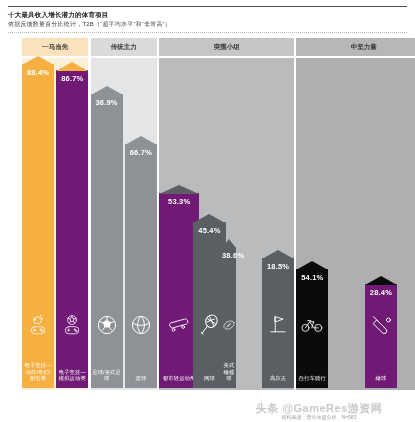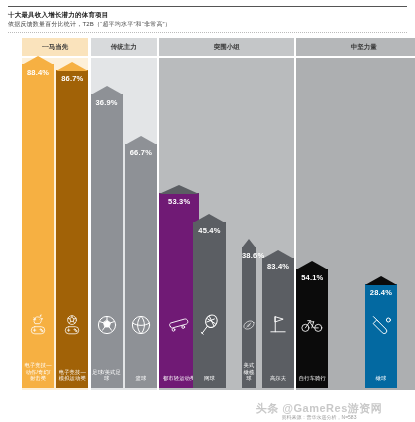--- a/index.html
+++ b/index.html
@@ -196,21 +196,21 @@
       <path d="M7.2 5.6 L5.0 4.6 M7.4 6.8 L4.8 6.6"></path>
       <circle cx="11.6" cy="6.6" r="0.45" fill="#fff" stroke="none"></circle>
       <rect x="2.0" y="15.0" width="16" height="8.4" rx="4.2"></rect>
       <path d="M6.0 17.6 L6.0 20.6 M4.5 19.1 L7.5 19.1"></path>
       <circle cx="13.2" cy="18.3" r="0.8"></circle>
       <circle cx="14.9" cy="20.1" r="0.8"></circle>
     </svg>
       </div>
       <div class="bar-label">电子竞技—动作/奇幻/射击类</div>
     </div>
-    <div class="bar light" style="left: 56.2909px; width: 32.0909px; top: 32.2308px; height: 317.769px; background: #a16207;">
+    <div class="bar light" style="left: 56.2909px; width: 32.0909px; top: 32.2308px; height: 317.769px; background: #701a75;">
       <div class="bar-arrow">
         <svg viewBox="0 0 100 100" preserveAspectRatio="none">
           <polygon points="50,0 100,100 0,100" fill="#F6B042"></polygon>
         </svg>
       </div>
       <div class="bar-value">86.7%</div>
       <div class="bar-icon">
         <svg width="22" height="22" viewBox="0 0 20 26" fill="none" stroke="#fff" stroke-width="0.9" stroke-linecap="round" stroke-linejoin="round">
       <circle cx="10" cy="7.2" r="5.2"></circle>
       <path d="M10 4.0 L12.4 5.8 L11.5 8.7 L8.5 8.7 L7.6 5.8 Z"></path>
@@ -282,21 +282,21 @@
       <div class="bar-icon">
         <svg width="22" height="22" viewBox="0 0 20 22" fill="none" stroke="#fff" stroke-width="1" stroke-linecap="round" stroke-linejoin="round">
       <ellipse cx="12.4" cy="7.2" rx="5.6" ry="6.4" transform="rotate(25 12.4 7.2)"></ellipse>
       <path d="M8.4 12.2 L3.2 19.2"></path>
       <path d="M2.2 18.4 L4.2 20.2"></path>
       <path d="M8.8 5.0 L16.2 9.6 M10.6 2.8 L15.0 12.0 M7.8 8.0 L15.4 5.0"></path>
     </svg>
       </div>
       <div class="bar-label">网球</div>
     </div>
-    <div class="bar light" style="left: 242px; width: 14px; top: 208.525px; height: 141.475px; background: rgb(91, 94, 99);">
+    <div class="bar light" style="left: 222px; width: 14px; top: 208.525px; height: 141.475px; background: rgb(91, 94, 99);">
       <div class="bar-arrow">
         <svg viewBox="0 0 100 100" preserveAspectRatio="none">
           <polygon points="50,0 100,100 0,100" fill="#5B5E63"></polygon>
         </svg>
       </div>
       <div class="bar-value">38.6%</div>
       <div class="bar-icon">
         <svg width="22" height="22" viewBox="0 0 24 18" fill="none" stroke="#fff" stroke-width="1" stroke-linecap="round" stroke-linejoin="round">
       <ellipse cx="12" cy="9" rx="9.4" ry="6.2" transform="rotate(-28 12 9)"></ellipse>
       <path d="M8.0 12.6 L15.4 5.4"></path>
@@ -304,21 +304,21 @@
     </svg>
       </div>
       <div class="bar-label">美式橄榄球</div>
     </div>
     <div class="bar light" style="left: 262.036px; width: 32.0909px; top: 219.52px; height: 130.48px; background: rgb(91, 94, 99);">
       <div class="bar-arrow">
         <svg viewBox="0 0 100 100" preserveAspectRatio="none">
           <polygon points="50,0 100,100 0,100" fill="#5B5E63"></polygon>
         </svg>
       </div>
-      <div class="bar-value">83.4%</div>
+      <div class="bar-value">18.5%</div>
       <div class="bar-icon">
         <svg width="22" height="22" viewBox="0 0 20 24" fill="none" stroke="#fff" stroke-width="1" stroke-linecap="round" stroke-linejoin="round">
       <path d="M7.0 3.0 L7.0 19.4"></path>
       <path d="M7.0 3.0 L15.6 5.6 L7.0 8.6 Z"></path>
       <path d="M2.2 19.4 L17.8 19.4"></path>
     </svg>
       </div>
       <div class="bar-label">高尔夫</div>
     </div>
     <div class="bar light" style="left: 296.327px; width: 32.0909px; top: 230.516px; height: 119.484px; background: rgb(11, 11, 11);">
@@ -332,21 +332,21 @@
         <svg width="22" height="22" viewBox="0 0 26 18" fill="none" stroke="#fff" stroke-width="1" stroke-linecap="round" stroke-linejoin="round">
       <circle cx="5.2" cy="12.4" r="4.2"></circle>
       <circle cx="20.4" cy="12.4" r="4.2"></circle>
       <path d="M5.2 12.4 L10.2 5.2 L15.0 12.4 L20.4 12.4"></path>
       <path d="M10.2 5.2 L15.0 5.2 M12.8 12.4 L15.0 5.2"></path>
       <path d="M8.0 3.8 L11.6 3.8"></path>
     </svg>
       </div>
       <div class="bar-label">自行车骑行</div>
     </div>
-    <div class="bar light" style="left: 364.909px; width: 32.0909px; top: 245.91px; height: 104.09px; background: #0369a1;">
+    <div class="bar light" style="left: 364.909px; width: 32.0909px; top: 245.91px; height: 104.09px; background: #701a75;">
       <div class="bar-arrow">
         <svg viewBox="0 0 100 100" preserveAspectRatio="none">
           <polygon points="50,0 100,100 0,100" fill="#0B0B0B"></polygon>
         </svg>
       </div>
       <div class="bar-value">28.4%</div>
       <div class="bar-icon">
         <svg width="22" height="22" viewBox="0 0 22 22" fill="none" stroke="#fff" stroke-width="1" stroke-linecap="round" stroke-linejoin="round">
       <path d="M3.4 2.6 L8.2 7.4"></path>
       <path d="M7.0 6.2 L16.0 15.2 C17.0 16.2 17.0 17.8 16.0 18.8 C15.0 19.8 13.4 19.8 12.4 18.8 L3.4 9.8 Z"></path>

